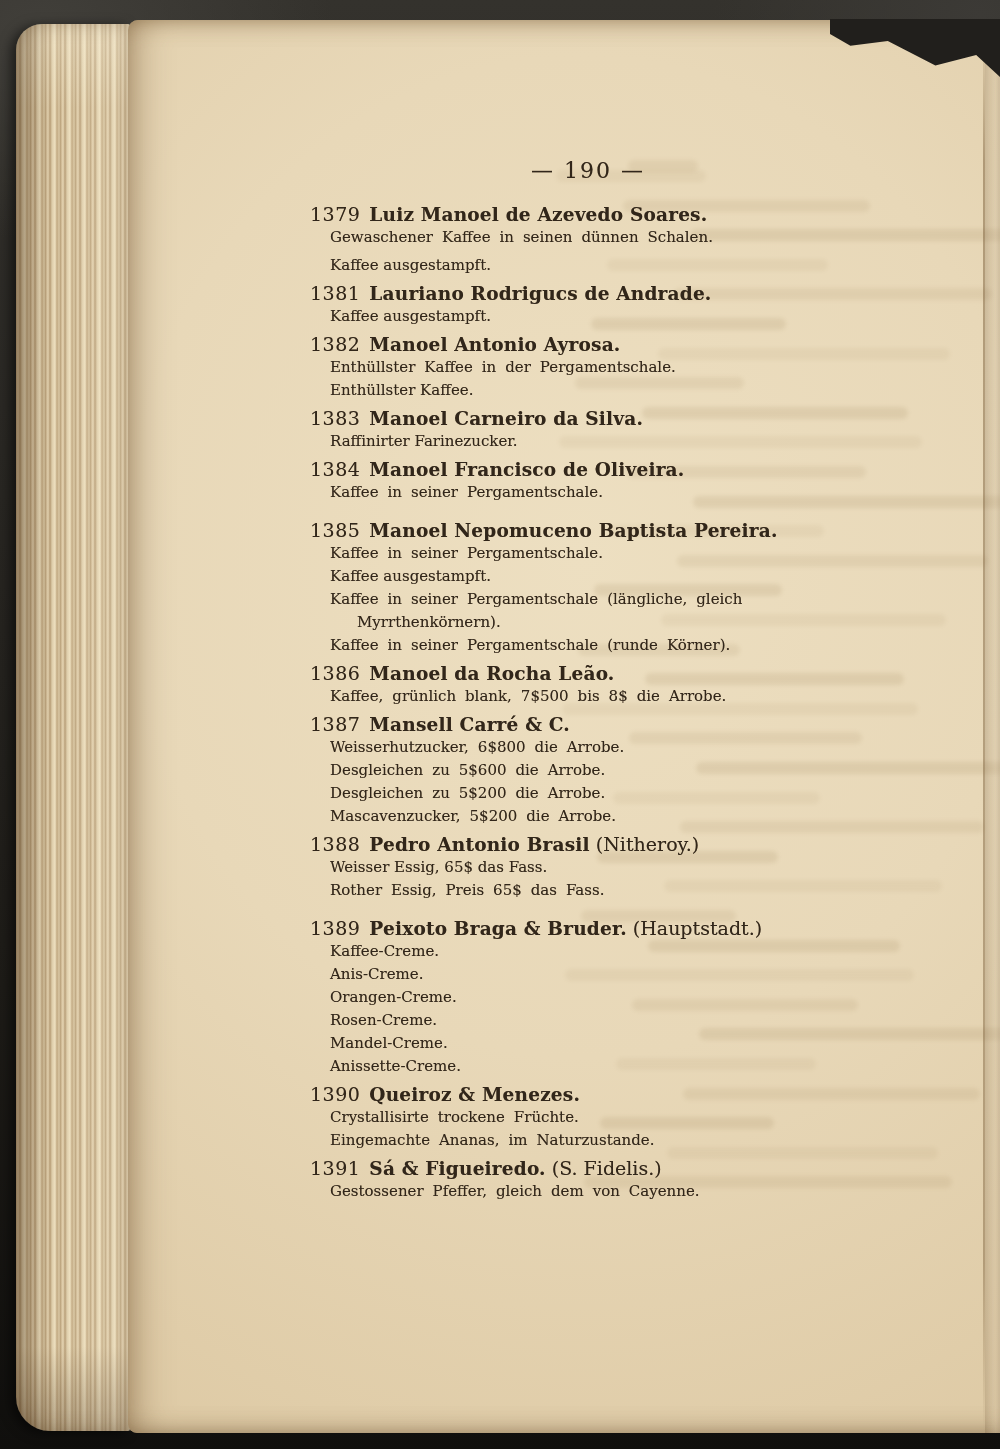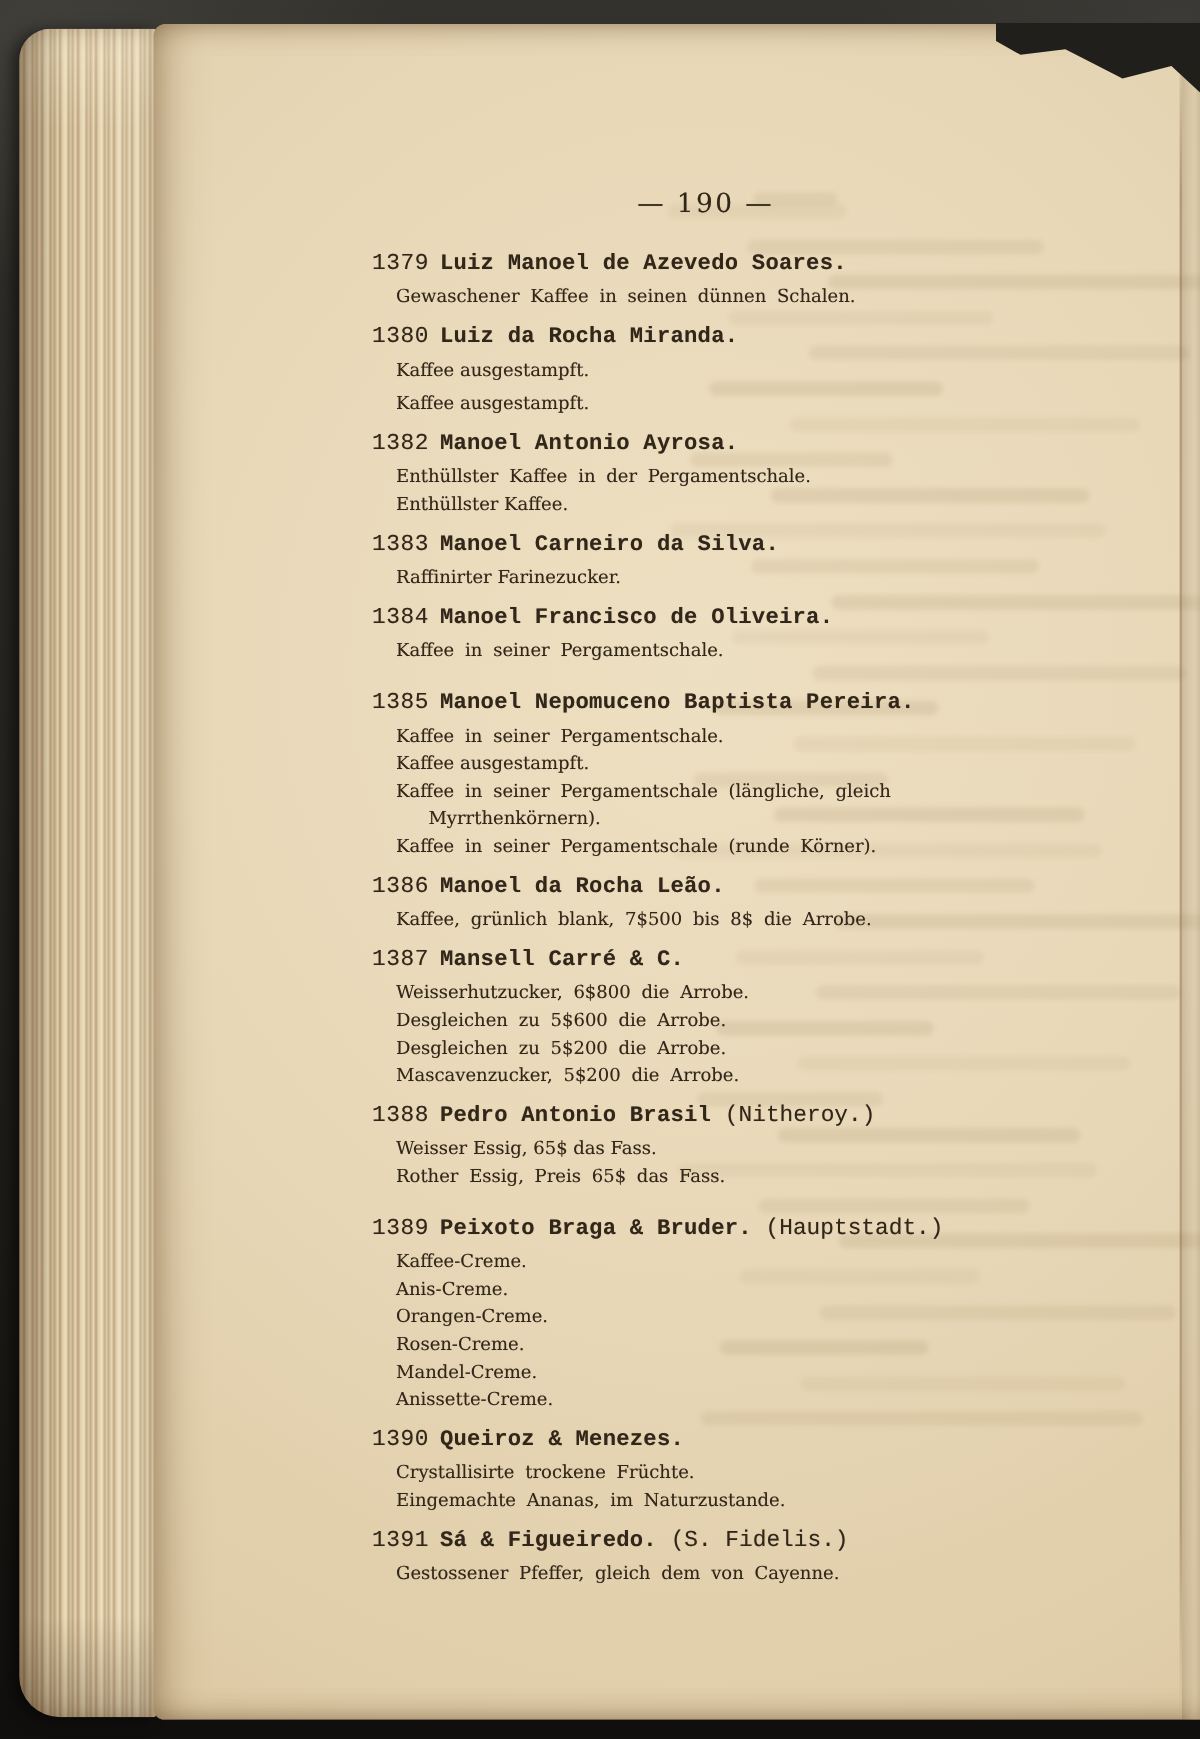--- a/index.html
+++ b/index.html
@@ -59,21 +59,21 @@
   .content{
     position:absolute;left:182px;top:138px;width:556px;
     color:#31261a;
     text-shadow:0 0 .6px rgba(84,62,36,.45);
   }
   .page-header{
     text-align:center;font-size:22px;letter-spacing:2px;margin-bottom:20px;
   }
   .entry{margin-bottom:5px;}
   .entry:nth-child(7), .entry:nth-child(11){margin-top:15px;}
-  .entry-head{font-size:19px;line-height:32px;white-space:nowrap;font-family:Liberation Mono, monospace;}
+  .entry-head{font-size:19px;line-height:22px;white-space:nowrap;}
   .entry-number{letter-spacing:.5px;margin-right:9px;}
   .exhibitor-name{font-weight:700;letter-spacing:.2px;font-size:18.5px;}
   .exhibitor-location{font-weight:400;}
   .product-line{
     font-size:15px;line-height:23px;
     padding-left:47px;text-indent:-27px;
   }
   .product-line.wide{word-spacing:.28em;}
 </style>
 </head>
@@ -123,24 +123,24 @@
       </div>
 
     <div class="content">
       <div class="page-header">— 190 —</div>
       <div>
           <div class="entry">
             <div class="entry-head"><span class="entry-number">1379</span><span class="exhibitor-name">Luiz Manoel de Azevedo Soares.</span></div>
             <div class="product-line wide">Gewaschener Kaffee in seinen dünnen Schalen.</div>
           </div>
           <div class="entry">
-            <div class="entry-head"><span class="entry-number">1380</span><span class="exhibitor-name">Luiz da Rocha Miranda.</span></div>
             <div class="product-line">Kaffee ausgestampft.</div>
           </div>
           <div class="entry">
+            <div class="entry-head"><span class="entry-number">1381</span><span class="exhibitor-name">Lauriano Rodrigucs de Andrade.</span></div>
             <div class="product-line">Kaffee ausgestampft.</div>
           </div>
           <div class="entry">
             <div class="entry-head"><span class="entry-number">1382</span><span class="exhibitor-name">Manoel Antonio Ayrosa.</span></div>
             <div class="product-line wide">Enthüllster Kaffee in der Pergamentschale.</div>
             <div class="product-line">Enthüllster Kaffee.</div>
           </div>
           <div class="entry">
             <div class="entry-head"><span class="entry-number">1383</span><span class="exhibitor-name">Manoel Carneiro da Silva.</span></div>
             <div class="product-line">Raffinirter Farinezucker.</div>

